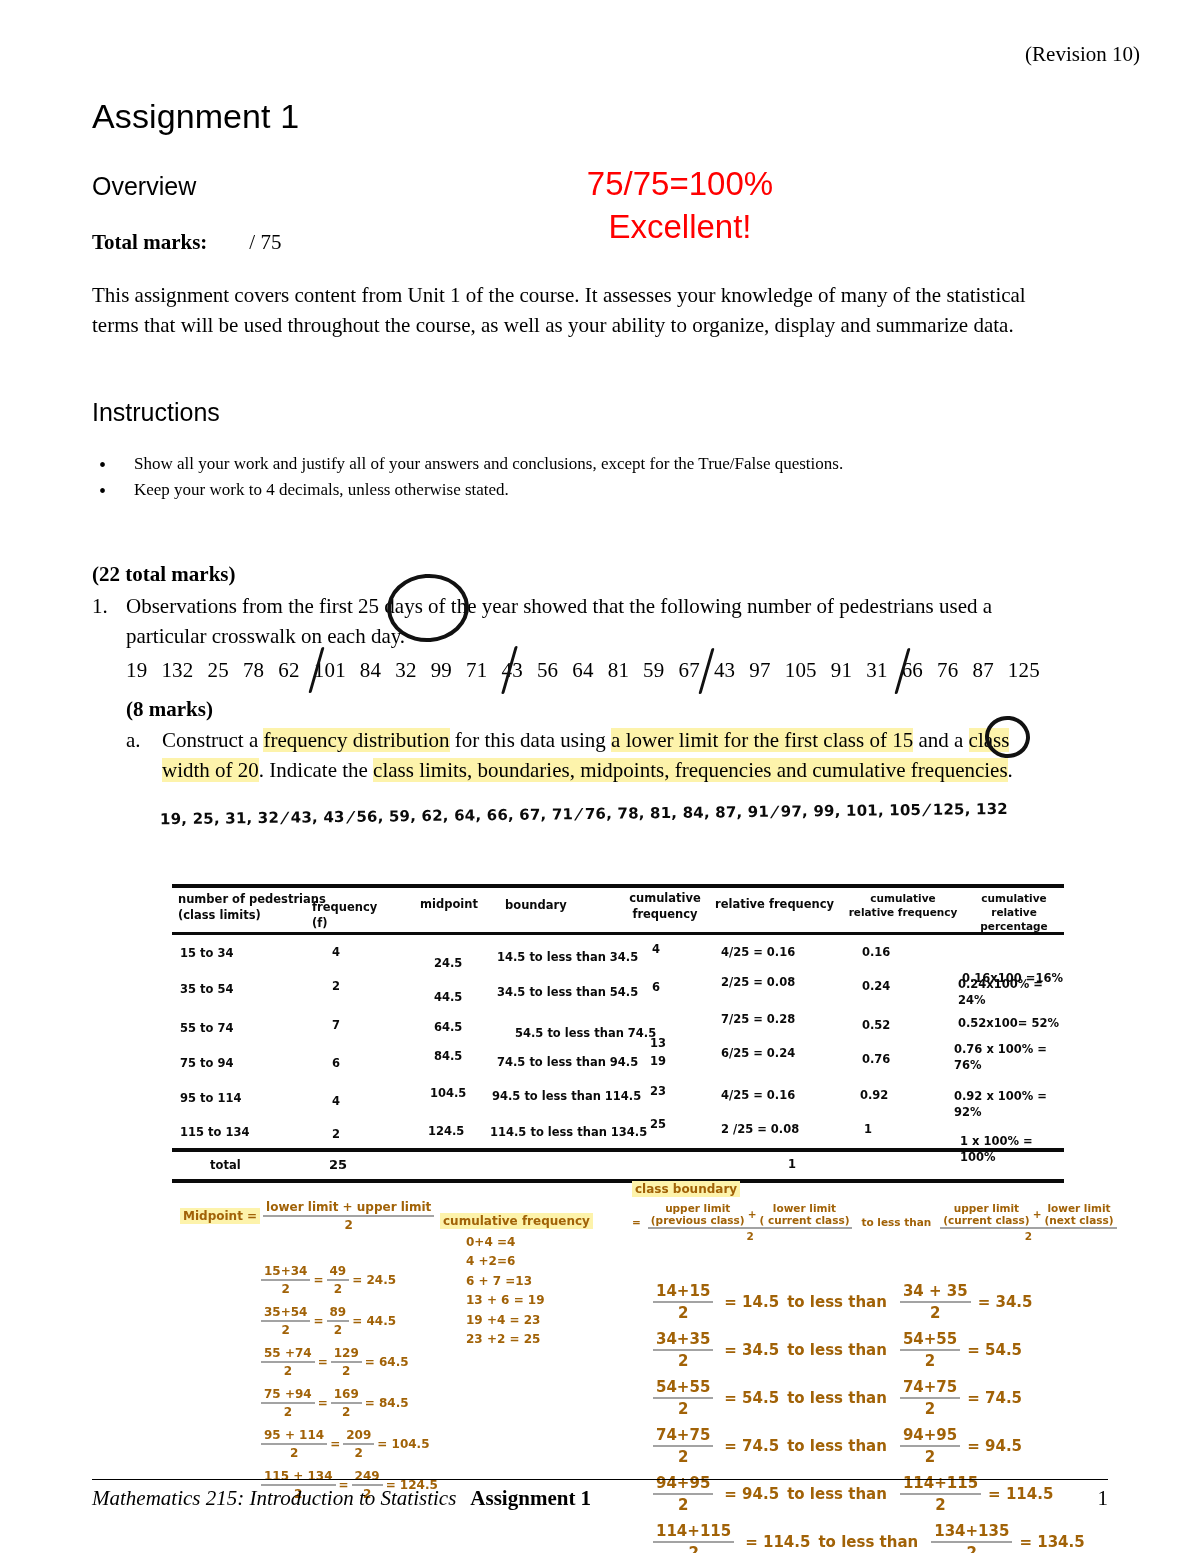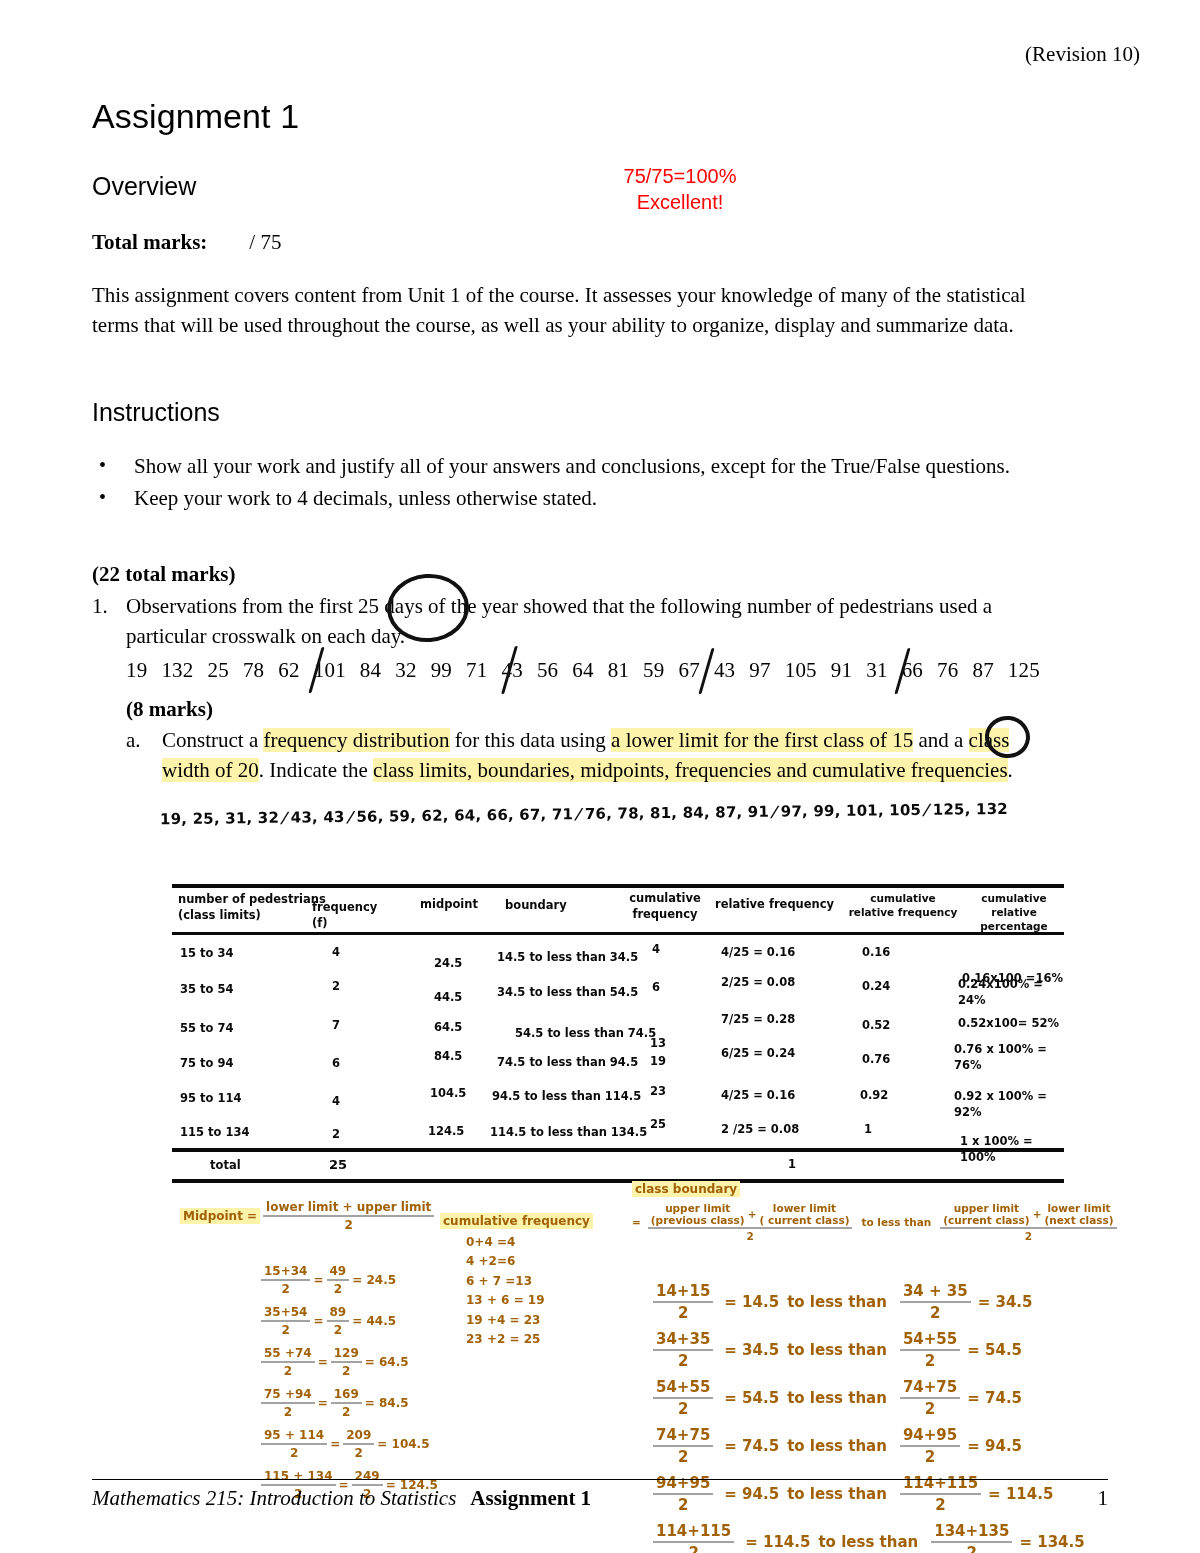--- a/index.html
+++ b/index.html
@@ -44,21 +44,21 @@
     font-size: 25px;
   }
   .grade {
     position: absolute;
     left: 470px;
     top: 163px;
     width: 420px;
     text-align: center;
     color: #ff0000;
     font-family: "Liberation Sans", sans-serif;
-    font-size: 20px;
+    font-size: 33px;
     line-height: 1.3;
   }
   .grade div { white-space: nowrap; }
   .total-marks {
     position: absolute;
     left: 92px;
     top: 230px;
     font-size: 21px;
     font-weight: bold;
   }
@@ -81,21 +81,21 @@
     left: 92px;
     top: 398px;
     font-family: "Liberation Sans", sans-serif;
     font-size: 25px;
   }
   .bullets {
     position: absolute;
     left: 92px;
     top: 452px;
     width: 962px;
-    font-size: 21px;
+    font-size: 17px;
     line-height: 1.42;
     list-style: none;
     margin: 0;
     padding: 0;
   }
   .bullets li {
     position: relative;
     padding-left: 42px;
     margin-bottom: 2px;
   }

